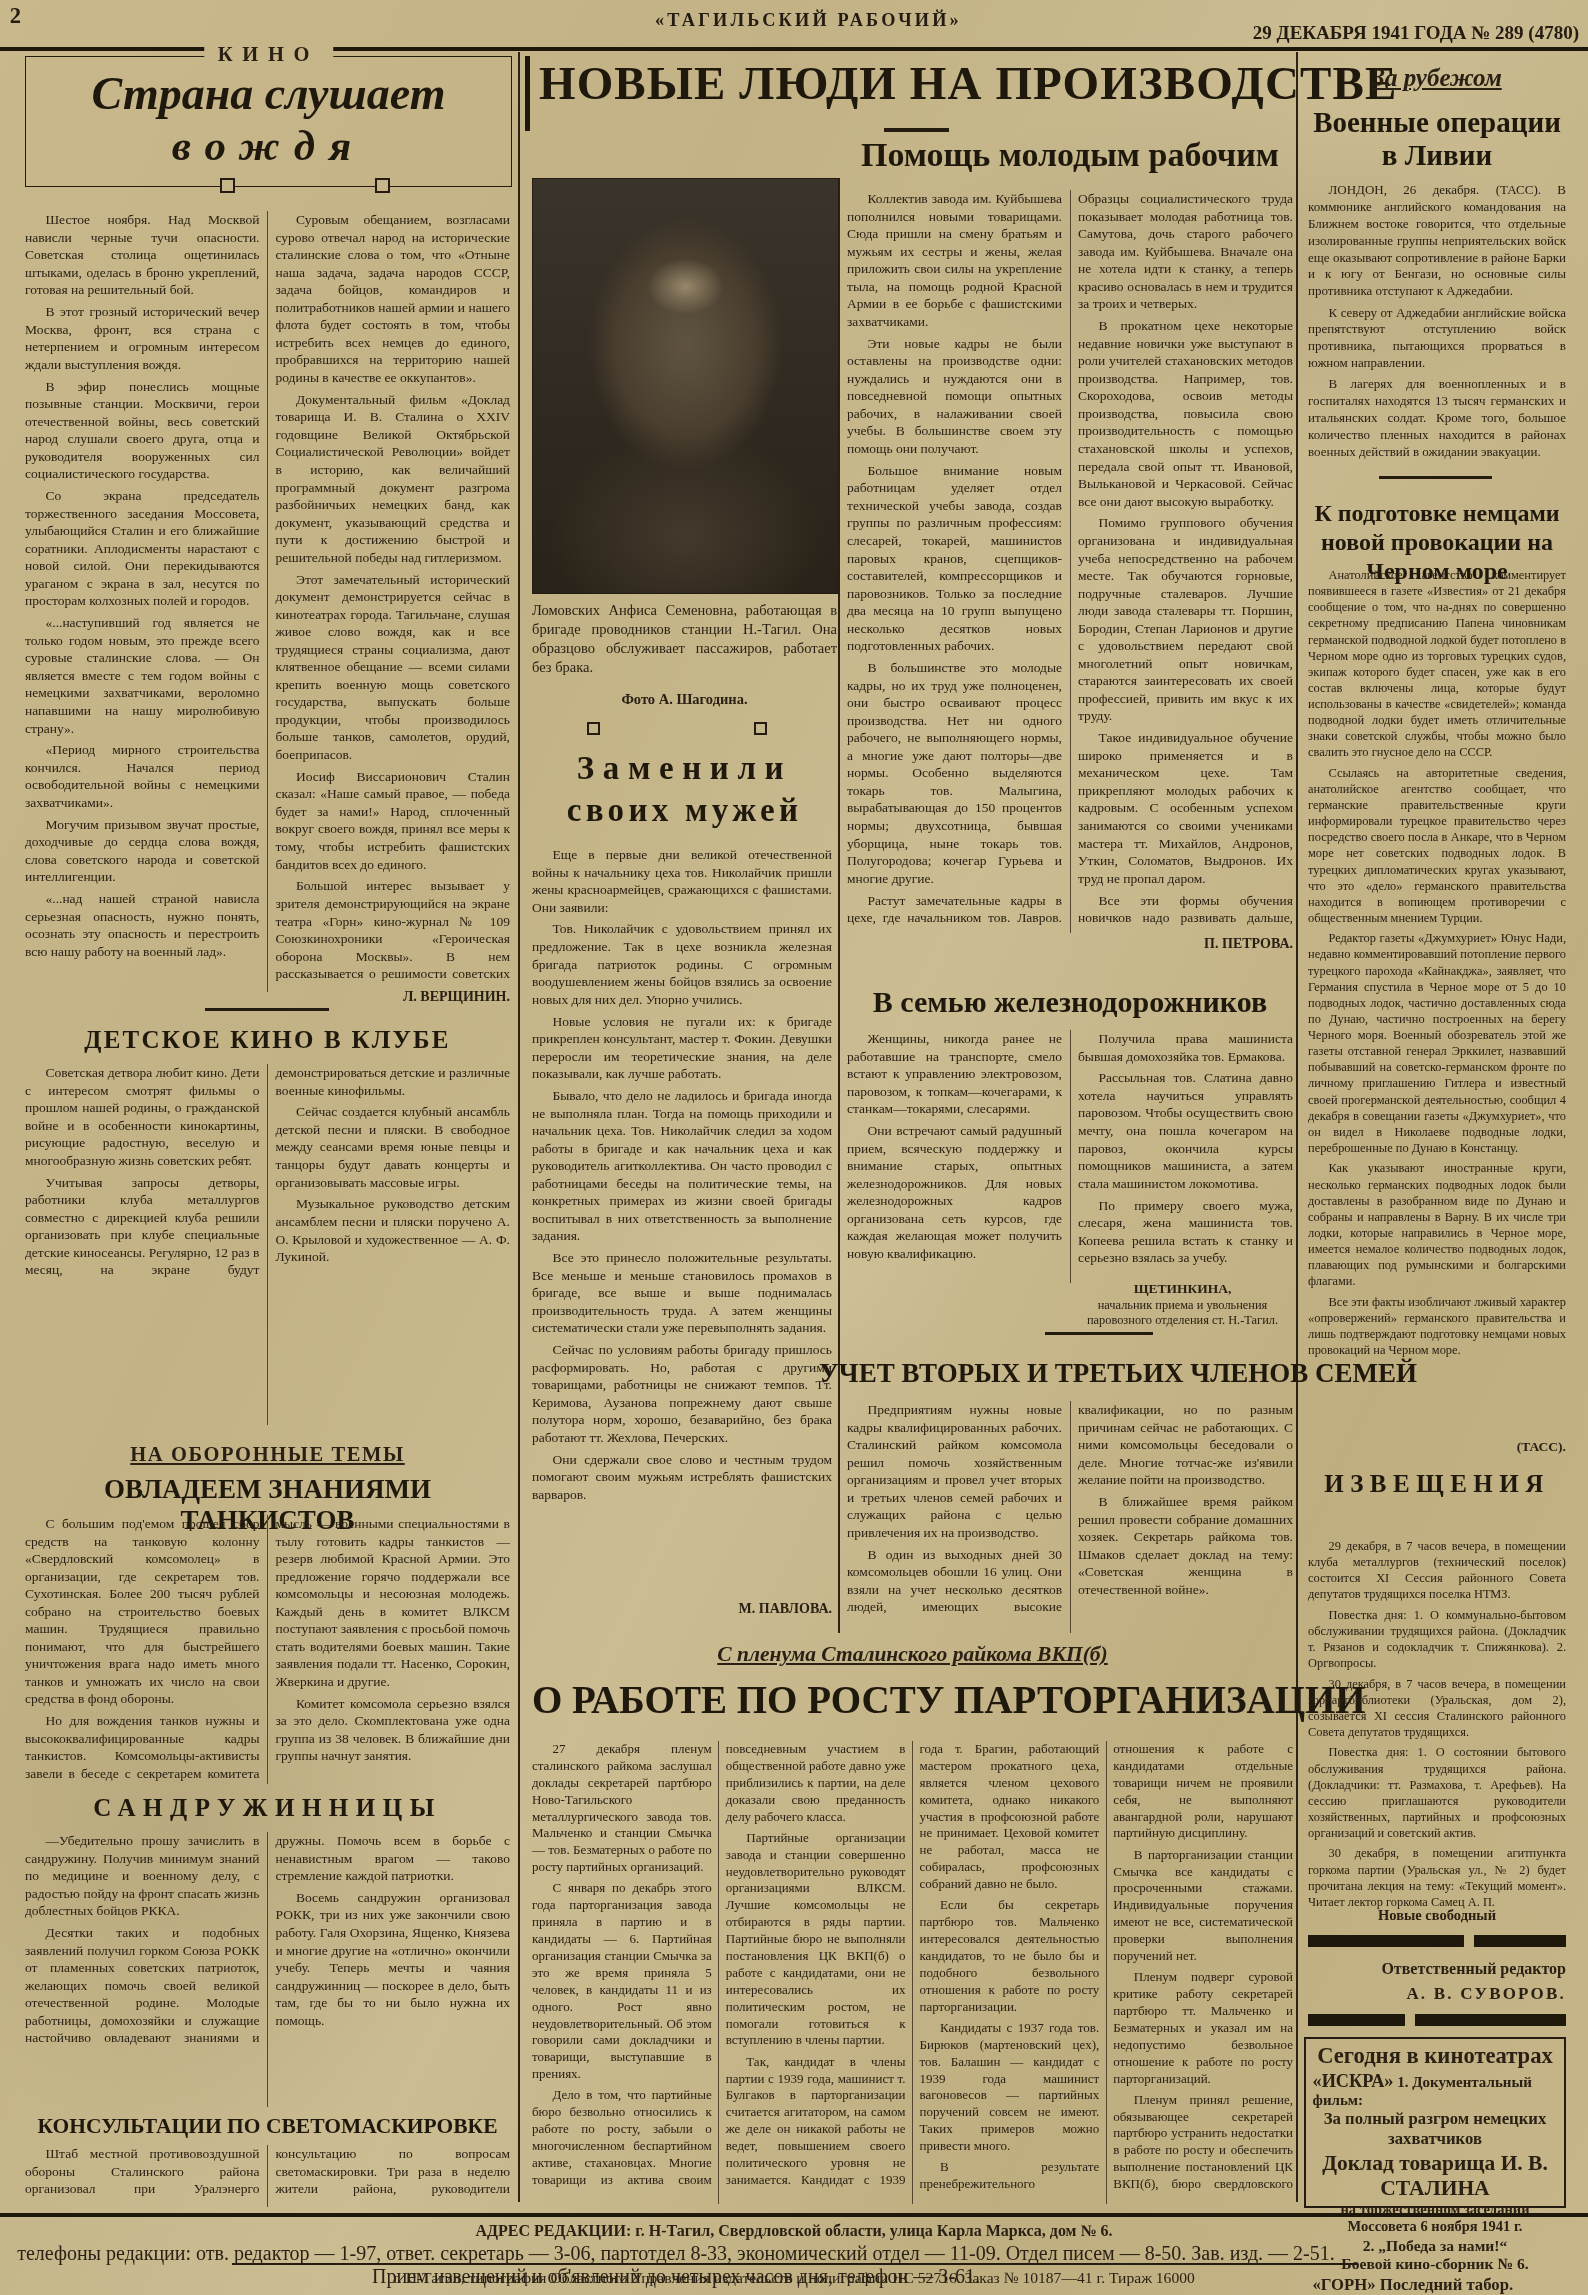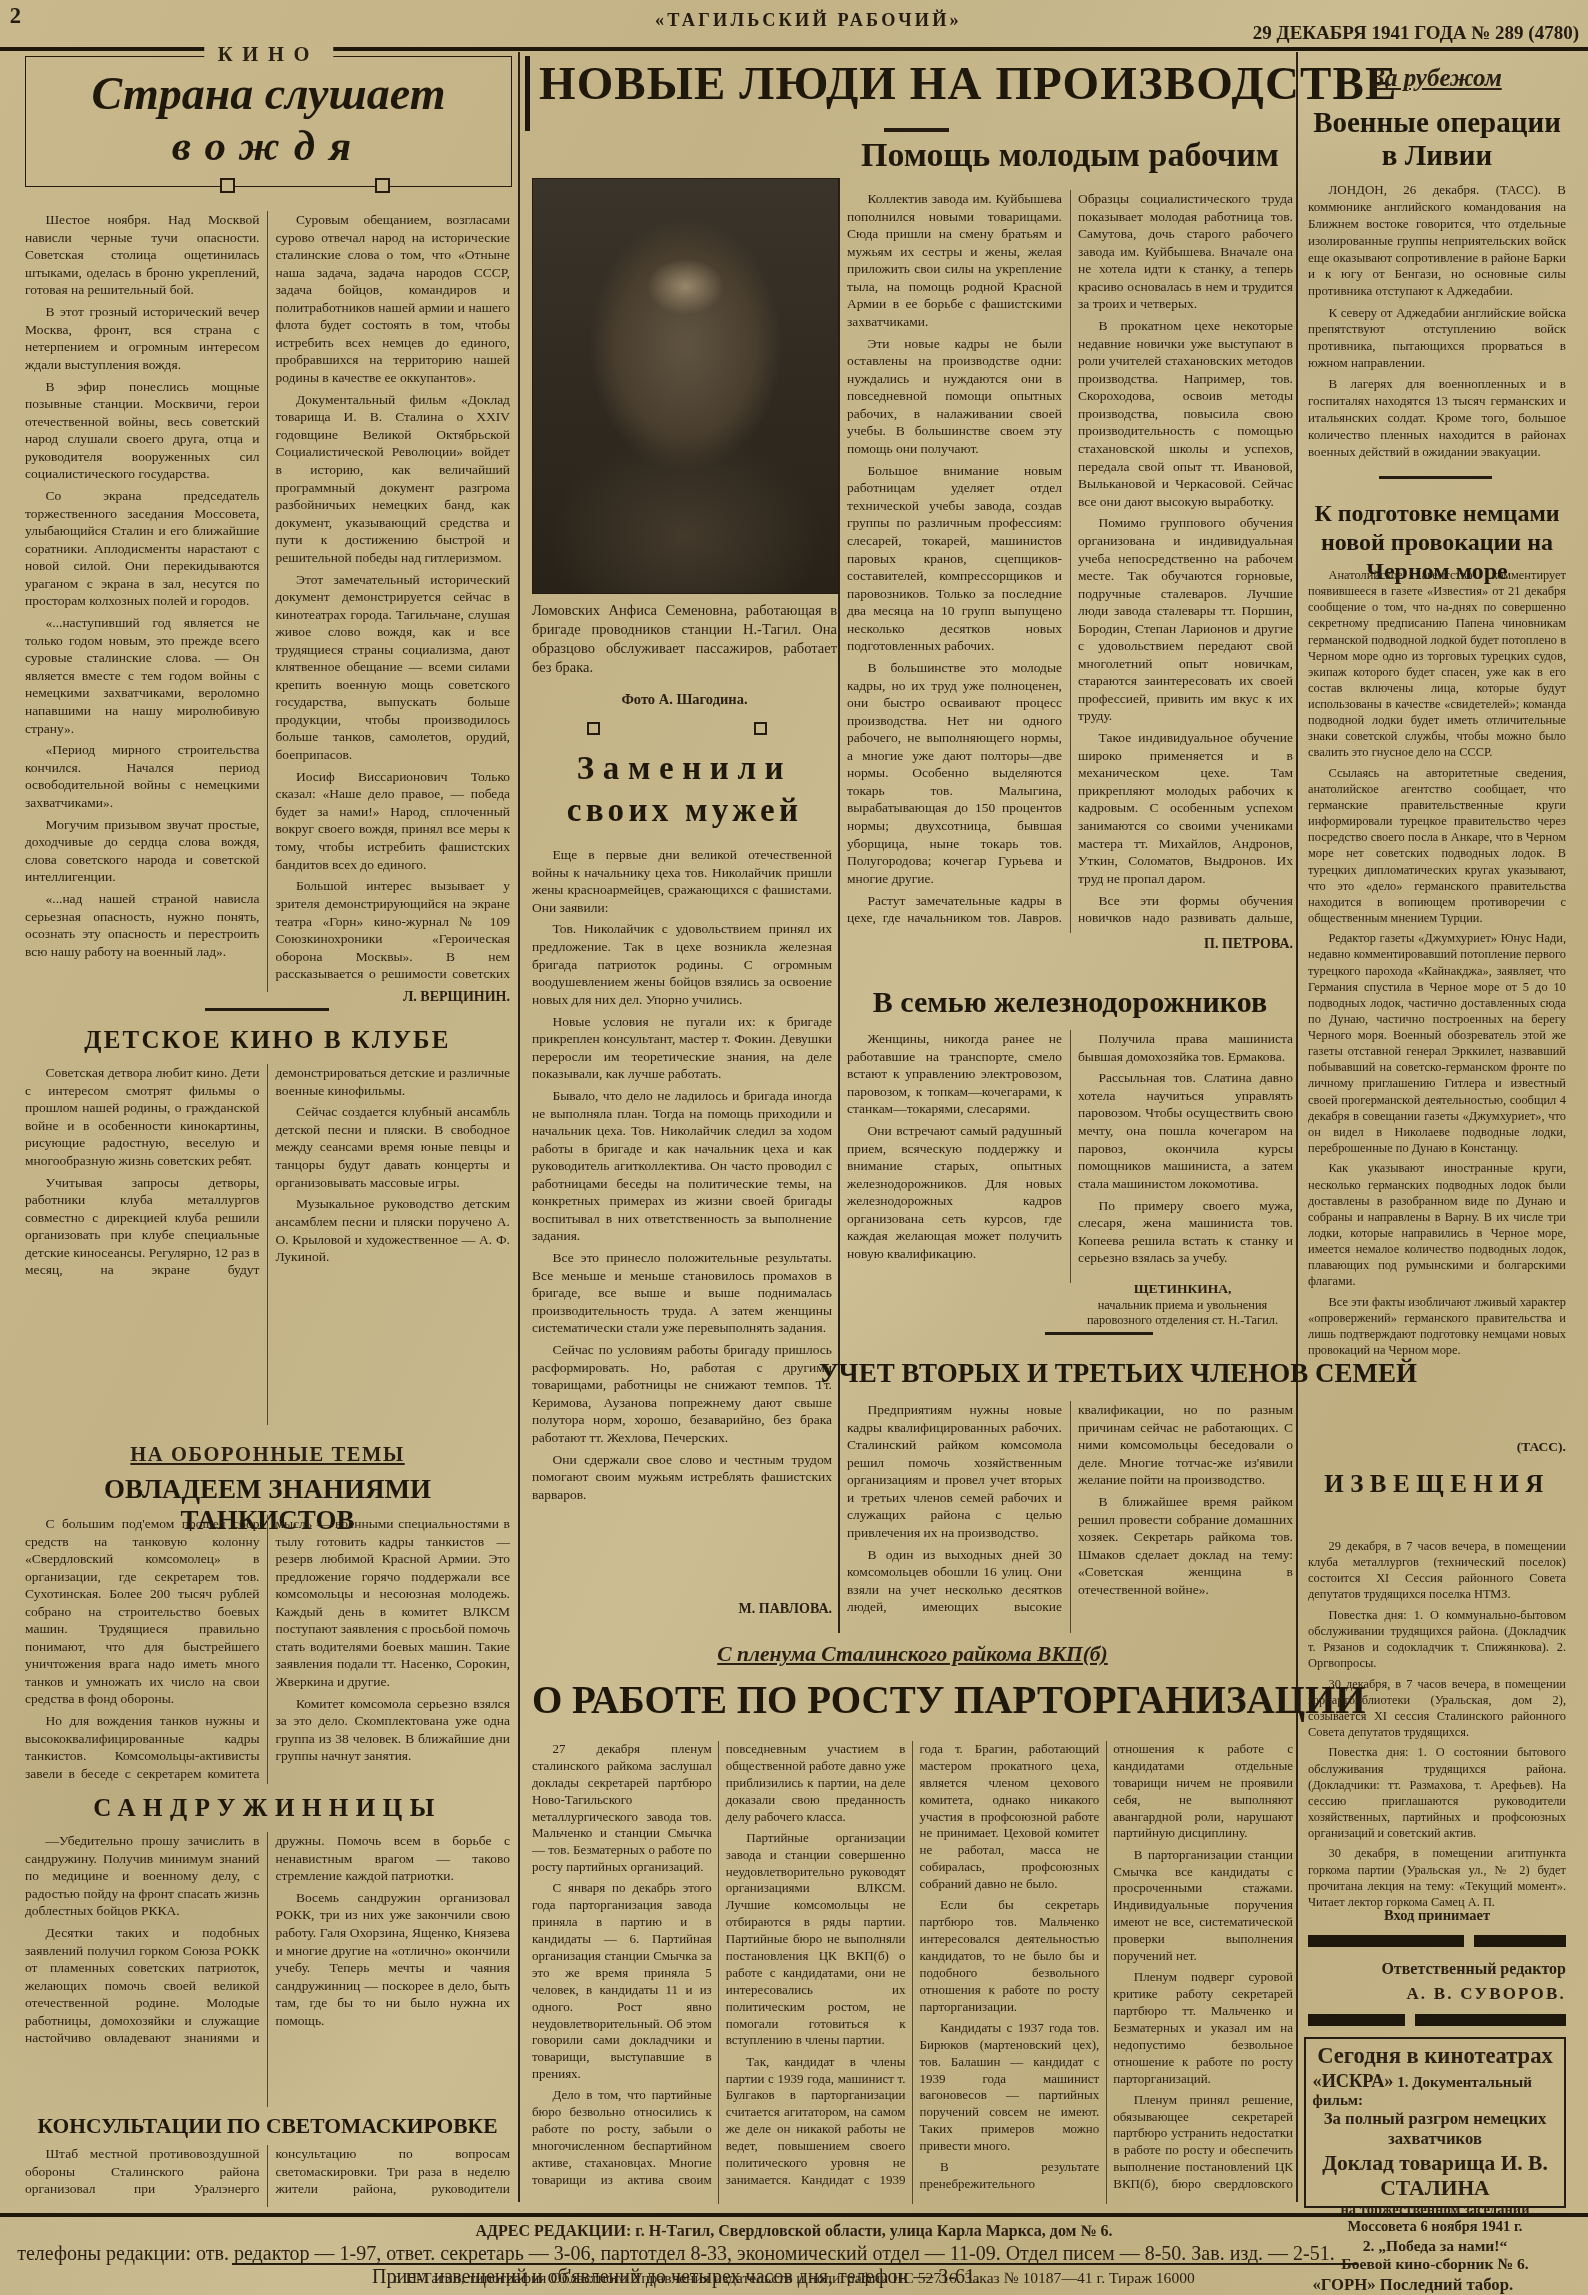--- a/index.html
+++ b/index.html
@@ -144,21 +144,21 @@
       <p>В этот грозный исторический вечер Москва, фронт, вся страна с нетерпением и огромным интересом ждали выступления вождя.</p>
       <p>В эфир понеслись мощные позывные станции. Москвичи, герои отечественной войны, весь советский народ слушали своего друга, отца и руководителя вооруженных сил социалистического государства.</p>
       <p>Со экрана председатель торжественного заседания Моссовета, улыбающийся Сталин и его ближайшие соратники. Аплодисменты нарастают с новой силой. Они перекидываются ураганом с экрана в зал, несутся по просторам колхозных полей и городов.</p>
       <p>«...наступивший год является не только годом новым, это прежде всего суровые сталинские слова. — Он является вместе с тем годом войны с немецкими захватчиками, вероломно напавшими на нашу миролюбивую страну».</p>
       <p>«Период мирного строительства кончился. Начался период освободительной войны с немецкими захватчиками».</p>
       <p>Могучим призывом звучат простые, доходчивые до сердца слова вождя, слова советского народа и советской интеллигенции.</p>
       <p>«...над нашей страной нависла серьезная опасность, нужно понять, осознать эту опасность и перестроить всю нашу работу на военный лад».</p>
       <p>Суровым обещанием, возгласами сурово отвечал народ на исторические сталинские слова о том, что «Отныне наша задача, задача народов СССР, задача бойцов, командиров и политработников нашей армии и нашего флота будет состоять в том, чтобы истребить всех немцев до единого, пробравшихся на территорию нашей родины в качестве ее оккупантов».</p>
       <p>Документальный фильм «Доклад товарища И. В. Сталина о XXIV годовщине Великой Октябрьской Социалистической Революции» войдет в историю, как величайший программный документ разгрома разбойничьих немецких банд, как документ, указывающий средства и пути к достижению быстрой и решительной победы над гитлеризмом.</p>
       <p>Этот замечательный исторический документ демонстрируется сейчас в кинотеатрах города. Тагильчане, слушая живое слово вождя, как и все трудящиеся страны социализма, дают клятвенное обещание — всеми силами крепить военную мощь советского государства, выпускать больше продукции, чтобы производилось больше танков, самолетов, орудий, боеприпасов.</p>
-      <p>Иосиф Виссарионович Только сказал: «Наше дело правое, — победа будет за нами!» Народ, сплоченный вокруг своего вождя, принял все меры к тому, чтобы истребить фашистских бандитов всех до единого.</p>
+      <p>Иосиф Виссарионович Сталин сказал: «Наше самый правое, — победа будет за нами!» Народ, сплоченный вокруг своего вождя, принял все меры к тому, чтобы истребить фашистских бандитов всех до единого.</p>
       <p>Большой интерес вызывает у зрителя демонстрирующийся на экране театра «Горн» кино-журнал № 109 Союзкинохроники «Героическая оборона Москвы». В нем рассказывается о решимости советских воинов беззаветно защищать город, в котором жил и работал гений Владимир Ильич Ленин.</p>
     </div>
   <div class="abs byline" style="left:273px;top:989px;width:237px;">Л. ВЕРЩИНИН.</div>
 
   <div class="abs hdash" id="divL1"></div>
   <h2 class="abs" id="kids-title">ДЕТСКОЕ КИНО В КЛУБЕ</h2>
   <div class="abs body two-col" id="kids-body">
       <p>Советская детвора любит кино. Дети с интересом смотрят фильмы о прошлом нашей родины, о гражданской войне и в особенности кинокартины, рисующие радостную, веселую и многообразную жизнь советских ребят.</p>
       <p>Учитывая запросы детворы, работники клуба металлургов совместно с дирекцией клуба решили организовать при клубе специальные детские киносеансы. Регулярно, 12 раз в месяц, на экране будут демонстрироваться детские и различные военные кинофильмы.</p>
       <p>Сейчас создается клубный ансамбль детской песни и пляски. В свободное между сеансами время юные певцы и танцоры будут давать концерты и организовывать массовые игры.</p>
@@ -277,21 +277,21 @@
   <div class="abs" id="bs-tass">(ТАСС).</div>
 
   <h2 class="abs" id="not-title">ИЗВЕЩЕНИЯ</h2>
   <div class="abs body" id="not-body">
       <p>29 декабря, в 7 часов вечера, в помещении клуба металлургов (технический поселок) состоится XI Сессия районного Совета депутатов трудящихся поселка НТМЗ.</p>
       <p>Повестка дня: 1. О коммунально-бытовом обслуживании трудящихся района. (Докладчик т. Рязанов и содокладчик т. Спижянкова). 2. Оргвопросы.</p>
       <p>30 декабря, в 7 часов вечера, в помещении горпартбиблиотеки (Уральская, дом 2), созывается XI сессия Сталинского районного Совета депутатов трудящихся.</p>
       <p>Повестка дня: 1. О состоянии бытового обслуживания трудящихся района. (Докладчики: тт. Размахова, т. Арефьев). На сессию приглашаются руководители хозяйственных, партийных и профсоюзных организаций и советский актив.</p>
       <p>30 декабря, в помещении агитпункта горкома партии (Уральская ул., № 2) будет прочитана лекция на тему: «Текущий момент». Читает лектор горкома Самец А. П.</p>
     </div>
-  <div class="abs" id="entry">Вход принимает</div>
+  <div class="abs" id="entry">Новые свободный</div>
 
   <div class="abs barpair" id="bars1"><span class="b" style="width:156px;"></span><span class="b" style="width:92px;margin-left:9.7px;"></span></div>
   <div class="abs" id="editor1">Ответственный редактор</div>
   <div class="abs" id="editor2">А. В. СУВОРОВ.</div>
   <div class="abs barpair" id="bars2"><span class="b" style="width:97px;"></span><span class="b" style="width:151px;margin-left:9.7px;"></span></div>
 
   <div class="abs" id="cine-box">
     <div id="cine-title">Сегодня в кинотеатрах</div>
     <div class="cine-line" id="cine-l2"><span class="thea">«ИСКРА»</span> <span>1. Документальный фильм:</span></div>
     <div class="cine-line" id="cine-l3">За полный разгром немецких захватчиков</div>

